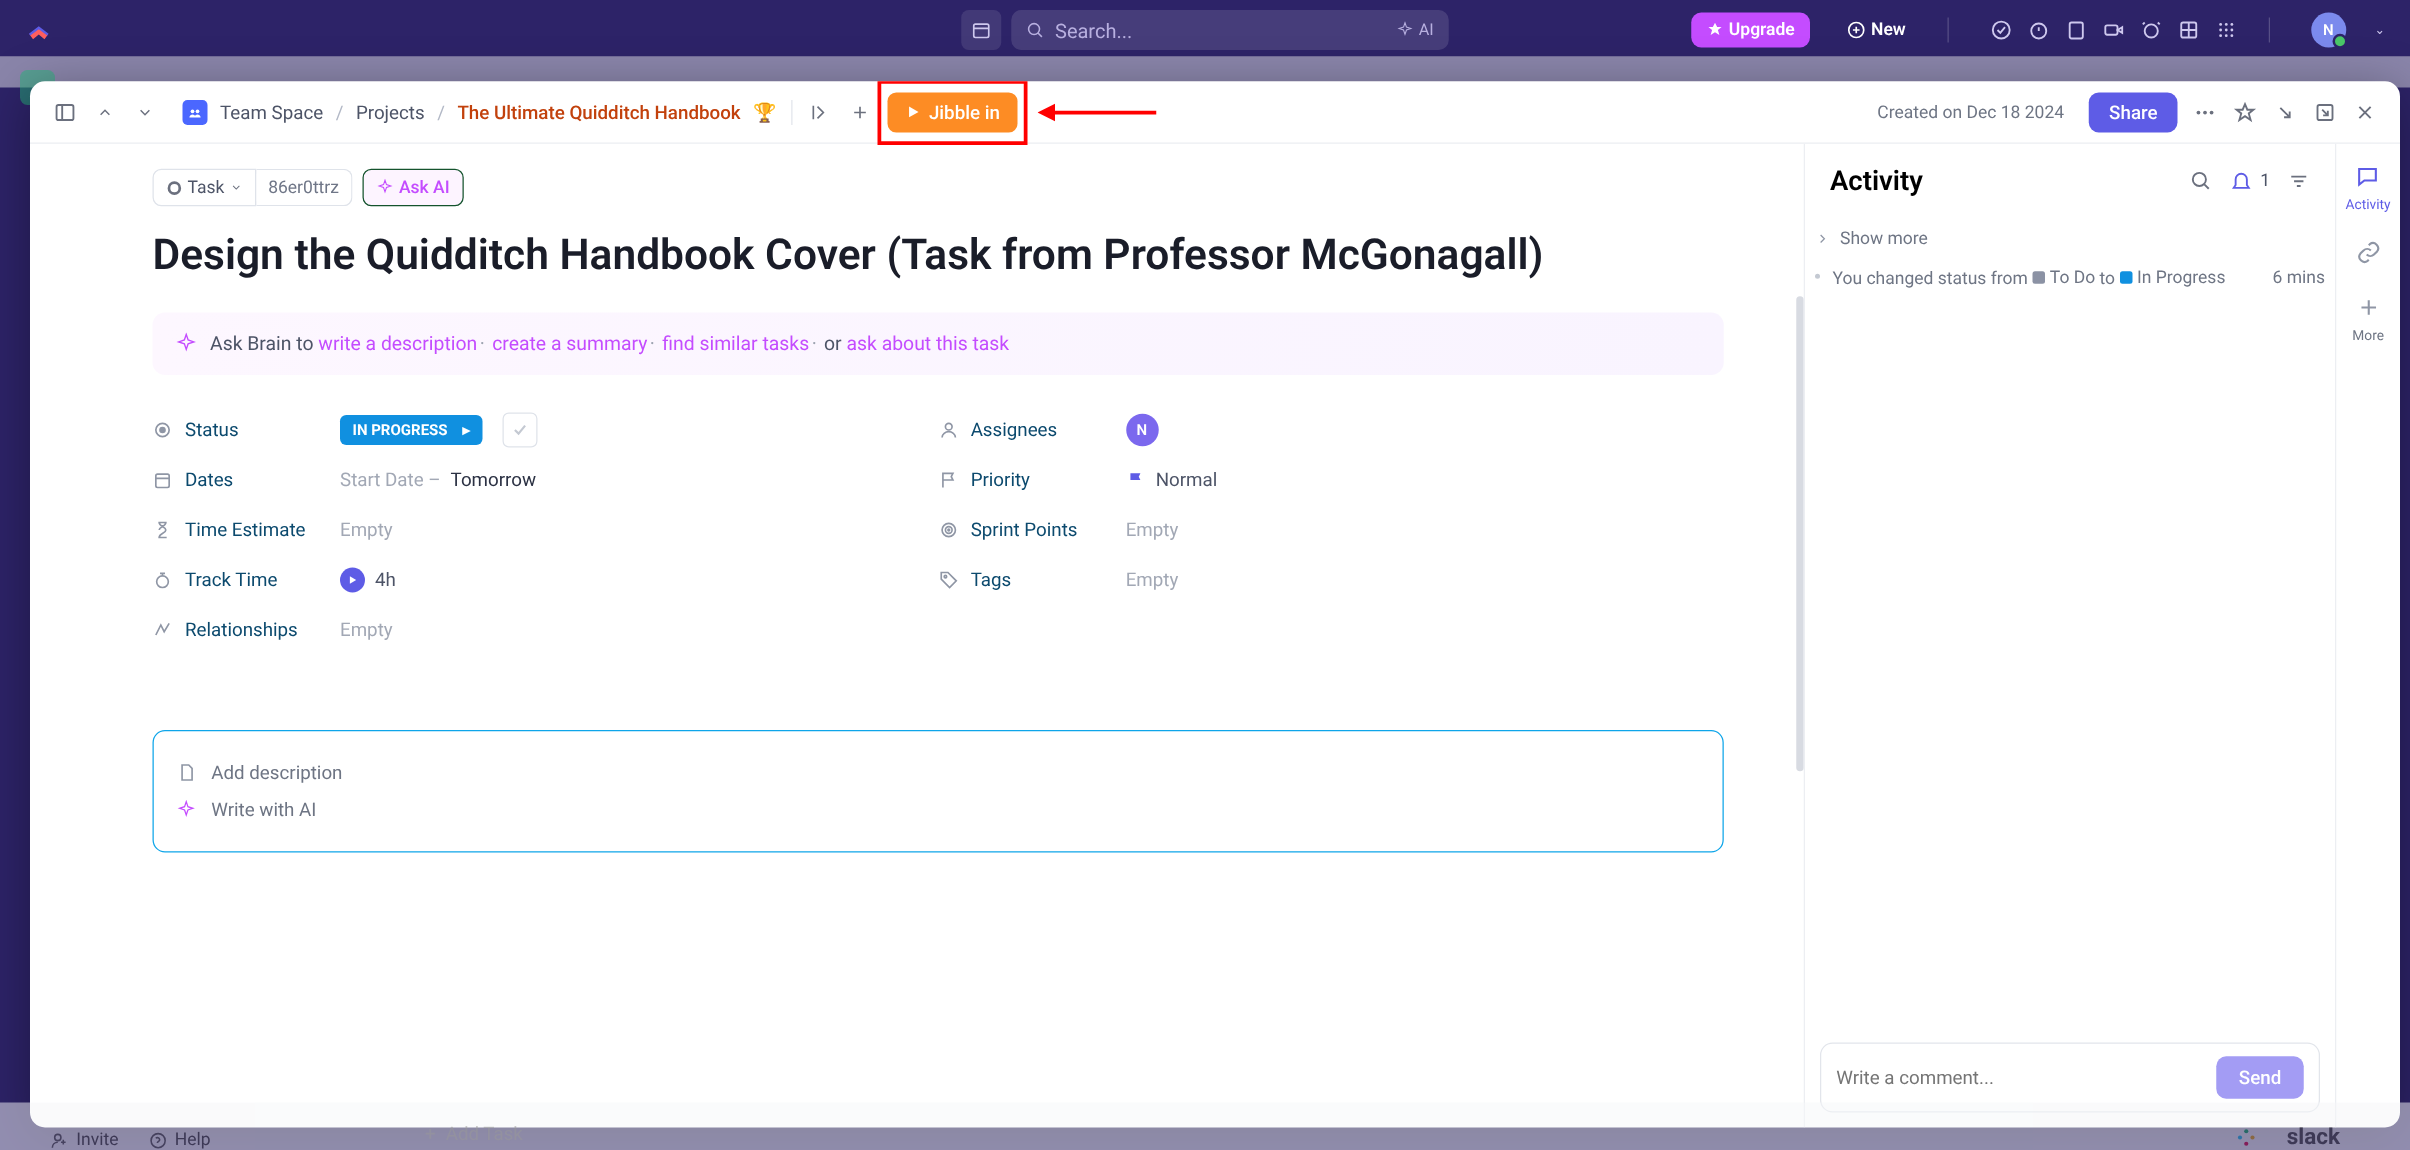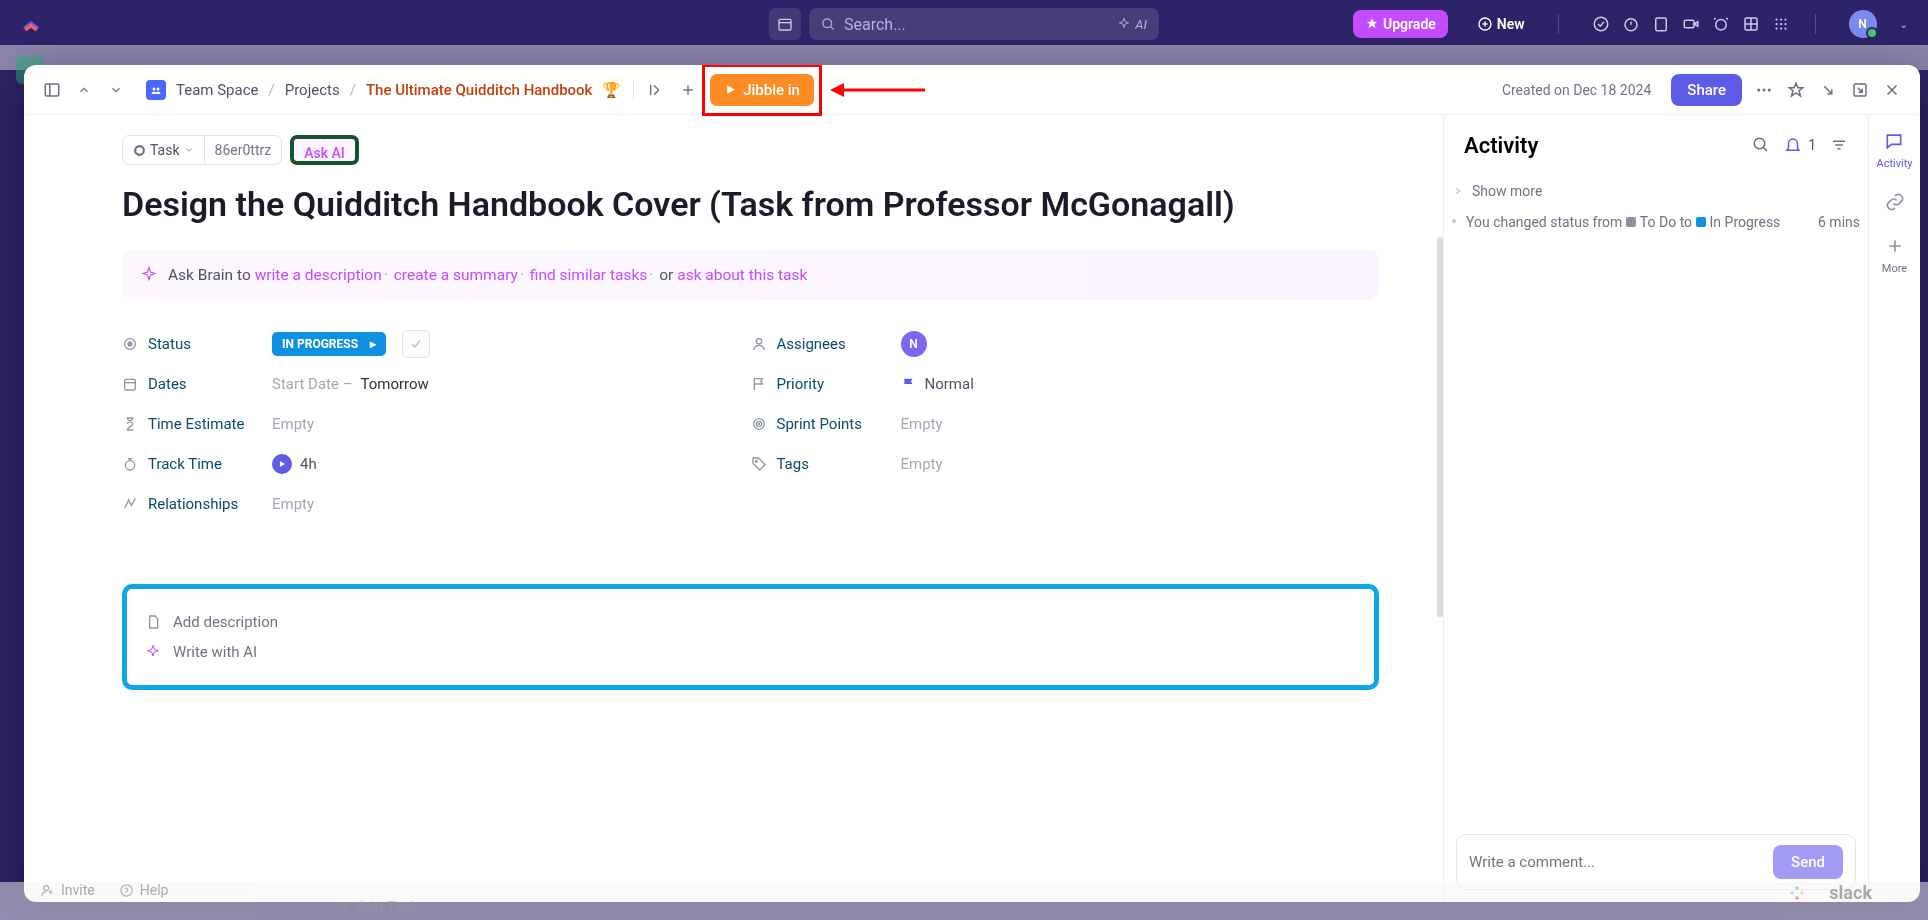--- a/index.html
+++ b/index.html
@@ -2,21 +2,21 @@
 <html><head>
 <meta charset="utf-8">
 <style>
 * { margin:0; padding:0; box-sizing:border-box; font-family:-apple-system,BlinkMacSystemFont,"Segoe UI",Roboto,sans-serif; }
 body { background:#2d2368; width:1928px; height:920px; overflow:hidden; position:relative; }
 .topbar { height:48px; background:#2d2368; display:flex; align-items:center; padding:0 20px; color:#fff; }
 .topbar-logo { width:22px; height:22px; margin-right:auto; }
 .topbar-center { display:flex; align-items:center; gap:8px; position:absolute; left:50%; transform:translateX(-50%); }
 .cal-btn { width:32px; height:32px; border-radius:6px; display:flex; align-items:center; justify-content:center; background:rgba(255,255,255,.1); }
 .search-box { display:flex; align-items:center; gap:8px; background:rgba(255,255,255,.12); border-radius:8px; height:32px; padding:0 12px; width:350px; color:#b8b0e0; }
-.ai-chip { display:flex; align-items:center; gap:4px; font-size:13px; margin-left:auto; color:#b8b0e0;font-style:italic; }
+.ai-chip { display:flex; align-items:center; gap:4px; font-size:13px; margin-left:auto; color:#b8b0e0; }
 .topbar-right { display:flex; align-items:center; gap:21px; margin-left:auto; }
 .upgrade-btn { background:#c44cff; color:#fff; padding:6px 12px; border-radius:8px; font-size:14px; font-weight:600; display:flex; align-items:center; gap:4px; }
 .new-btn { color:#fff; padding:6px 8px; font-size:14px; font-weight:600; display:flex; align-items:center; gap:4px; }
 .topbar-icons { display:flex; gap:12px; color:#cec8ee; margin-left:8px; }
 .avatar { width:28px; height:28px; border-radius:50%; background:#7b8aed; color:#fff; display:flex; align-items:center; justify-content:center; font-size:12px; font-weight:600; margin-left:8px; position:relative; }
 .avatar::after { content:''; position:absolute; bottom:-1px; right:-1px; width:8px; height:8px; border-radius:50%; background:#4ac768; border:2px solid #2d2368; }
 .chev { margin-left:2px; font-size:10px; color:#cec8ee; }
 .faded-strip { position:absolute; top:45px; left:0; right:0; height:25px; background:#e8e8ec; opacity:.5; }
 .faded-left { position:absolute; top:56px; left:16px; width:28px; height:28px; border-radius:6px; background:#26b67a; opacity:.5; }
 .modal { position:absolute; top:65px; left:24px; right:8px; bottom:18px; background:#fff; border-radius:12px; box-shadow:0 8px 40px rgba(0,0,0,.35); display:flex; flex-direction:column; overflow:hidden; }
@@ -34,39 +34,39 @@
 .arrow-annotation { position:absolute; left:100%; top:50%; transform:translateY(-50%); margin-left:16px; }
 .header-spacer { flex:1; }
 .created-on { font-size:14px; color:#6e7584; margin-right:8px; }
 .share-btn { background:#5e5ce6; color:#fff; padding:7px 16px; border-radius:8px; font-size:15px; font-weight:500; }
 .modal-body { flex:1; display:flex; overflow:hidden; }
 .main-pane { flex:1; overflow-y:auto; padding:20px 64px 20px 98px; position:relative; }
 .chips { display:flex; gap:8px; align-items:center; margin-bottom:18px; }
 .chip { border:1px solid #dfe3ea; border-radius:7px; height:30px; display:flex; align-items:center; padding:0 10px; font-size:14px; color:#4d5467; gap:4px; }
 .chip-id { border-left:none; border-radius:0 7px 7px 0; margin-left:-8px; color:#6f7687; }
 .chip-task { border-radius:7px 0 0 7px; }
-.ask-ai-chip { border:4px solid #14532d; background:#fdf4ff; color:#c44cff; font-weight:500;flex-direction:column; }
+.ask-ai-chip { border:1px solid #14532d; background:#fdf4ff; color:#c44cff; font-weight:500; }
 .task-title { font-size:34px; font-weight:600; color:#1a1d29; line-height:1.25; margin-bottom:24px; }
 .brain-banner { background:linear-gradient(90deg,#fdf7ff,#f9f4ff); border-radius:10px; padding:16px 18px; font-size:15.5px; color:#4d5467; display:flex; align-items:center; gap:10px; margin-bottom:24px; }
 .brain-banner a { color:#c44cff; }
 .brain-banner .sep { color:#9ba1af; margin:0 2px; }
 .props-grid { display:grid; grid-template-columns:1fr 1fr; gap-x:40px; }
 .prop-row { display:flex; align-items:center; height:40px; }
 .prop-label { width:150px; display:flex; align-items:center; gap:10px; color:#0c4a6e; font-size:15px; }
 .prop-value { flex:1; font-size:15px; color:#4d5467; display:flex; align-items:center; gap:8px; }
 .status-pill { background:#1090e0; color:#fff; padding:5px 10px; border-radius:5px; font-size:12px; font-weight:700; display:flex; align-items:center; gap:8px; }
 .status-pill .arrow { margin-left:4px; }
 .status-check { width:28px; height:28px; border:1px solid #dfe3ea; border-radius:5px; display:flex; align-items:center; justify-content:center; color:#c4c9d2; margin-left:8px; }
 .empty { color:#a2a8b5; }
 .start-date { color:#a2a8b5; }
 .tomorrow { color:#2c3244; }
 .assignee-avatar { width:26px; height:26px; border-radius:50%; background:#7b68ee; color:#fff; display:flex; align-items:center; justify-content:center; font-size:12px; font-weight:600; }
 .priority-flag { color:#5e5ce6; }
 .track-icon { width:20px; height:20px; border-radius:50%; background:#5e5ce6; display:flex; align-items:center; justify-content:center; color:#fff; }
-.desc-box { border:5px solid #0ea5e9; border-radius:10px; padding:18px; margin-top:60px; }
+.desc-box { border:1px solid #0ea5e9; border-radius:10px; padding:18px; margin-top:60px; }
 .desc-row { display:flex; align-items:center; gap:12px; color:#6e7584; font-size:15px; padding:6px 0; }
 .right-pane { width:425px; border-left:1px solid #eceef2; display:flex; flex-direction:column; }
 .side-rail { width:52px; border-left:1px solid #eceef2; display:flex; flex-direction:column; align-items:center; padding:14px 0; gap:20px; }
 .rail-item { display:flex; flex-direction:column; align-items:center; gap:4px; color:#6e7584; font-size:11px; }
 .rail-item.active { color:#5e5ce6; }
 .rail-icon { width:24px; height:24px; display:flex; align-items:center; justify-content:center; }
 .activity-header { height:60px; display:flex; align-items:center; padding:0 20px; gap:14px; }
 .activity-title { font-size:22px; font-weight:600; flex:1; }
 .badge-1 { color:#4d5467; font-size:14px; margin-left:-8px; }
 .activity-content { flex:1; padding:8px 8px; }
@@ -74,21 +74,21 @@
 .activity-item { display:flex; gap:10px; font-size:14px; color:#6e7584; line-height:1.6; }
 .activity-dot { width:4px; height:4px; border-radius:50%; background:#c4c9d2; margin-top:8px; flex-shrink:0; }
 .status-chip { display:inline-flex; align-items:center; gap:4px; }
 .sq { width:10px; height:10px; border-radius:2px; display:inline-block; }
 .sq.todo { background:#8b92a4; }
 .sq.progress { background:#1090e0; }
 .activity-time { margin-left:auto; white-space:nowrap; padding-left:12px; }
 .comment-box { margin:12px; border:1px solid #e2e5eb; border-radius:10px; padding:10px 12px; display:flex; align-items:center; }
 .comment-input { flex:1; border:none; outline:none; font-size:15px; color:#6e7584; }
 .send-btn { background:#a39cf4; color:#fff; padding:8px 18px; border-radius:8px; font-size:15px; font-weight:500; }
-.bottom-bar { position:absolute; bottom:0; left:0; right:0; height:38px; background:#f6f7f9; opacity:.5; display:flex; align-items:flex-start; padding:0 40px; gap:24px; color:#555; font-size:14px; }
+.bottom-bar { position:absolute; bottom:0; left:0; right:0; height:38px; background:#f6f7f9; opacity:.5; display:flex; align-items:flex-end; padding:0 40px; gap:24px; color:#555; font-size:14px; }
 .slack { position:absolute; right:56px; display:flex; align-items:center; gap:22px; font-weight:700; font-size:18px; }
 .add-task-faded { position:absolute; bottom:4px; left:340px; color:#999; opacity:.5; display:flex; align-items:center; gap:8px; font-size:15px; }
 .scroll-hint { position:absolute; top:122px; right:0; width:6px; height:380px; background:#d8dbe2; border-radius:3px; }
 svg { display:block; }
 </style>
 </head>
 <body>
 
 <div class="topbar">
   <div class="topbar-logo">

